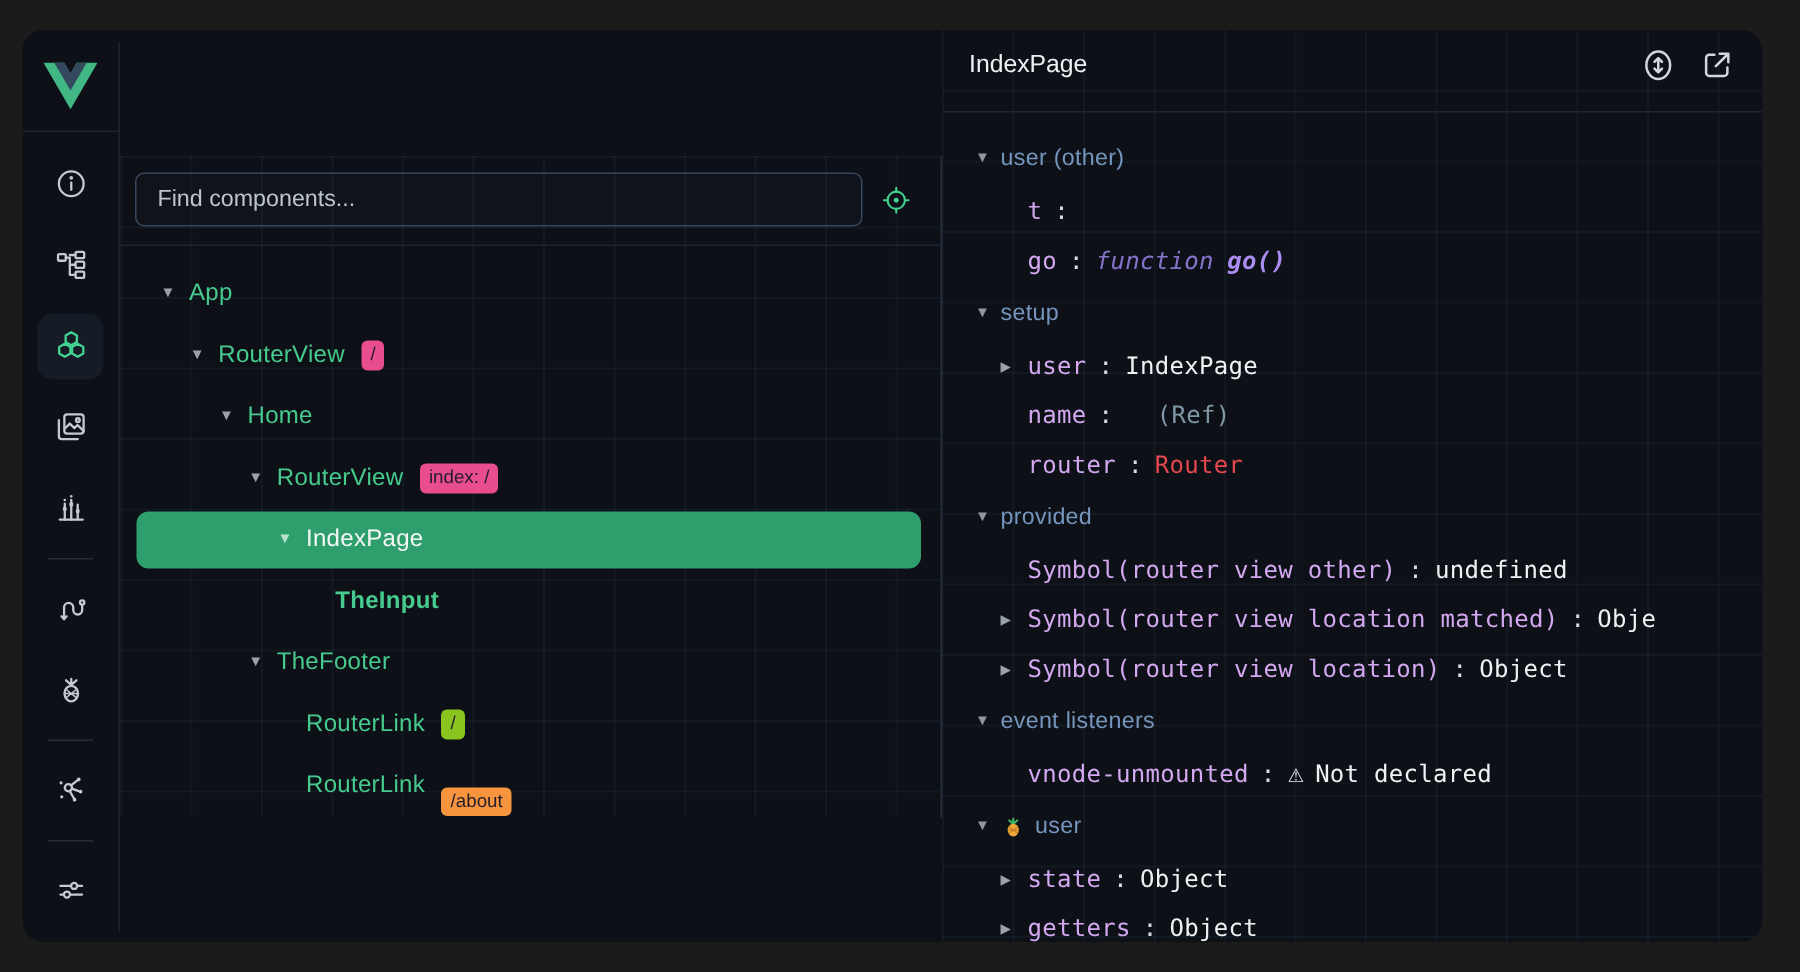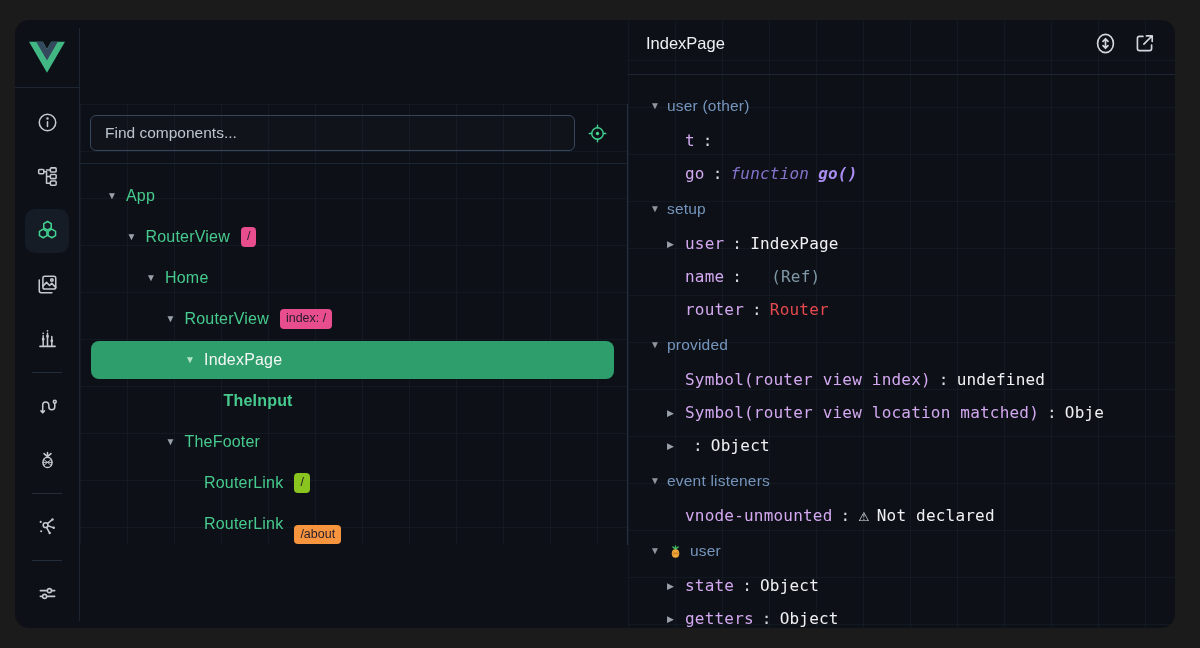--- a/index.html
+++ b/index.html
@@ -300,32 +300,33 @@
           <span class="prop-key">router</span>
           <span class="prop-colon">:</span>
           <span><span class="v-error">Router</span></span>
         </div>
         <div class="sec-row">
           <span class="sec-arrow">▼</span>
           <span class="sec-label">provided</span>
         </div>
         <div class="prop-row">
           <span class="prop-arrow"></span>
-          <span class="prop-key">Symbol(router view index)</span>
+          <span class="prop-key">Symbol(router view other)</span>
           <span class="prop-colon">:</span>
           <span><span class="v-plain">undefined</span></span>
         </div>
         <div class="prop-row">
           <span class="prop-arrow">▶</span>
           <span class="prop-key">Symbol(router view location matched)</span>
           <span class="prop-colon">:</span>
           <span><span class="v-plain">Obje</span></span>
         </div>
         <div class="prop-row">
           <span class="prop-arrow">▶</span>
+          <span class="prop-key">Symbol(router view location)</span>
           <span class="prop-colon">:</span>
           <span><span class="v-plain">Object</span></span>
         </div>
         <div class="sec-row">
           <span class="sec-arrow">▼</span>
           <span class="sec-label">event listeners</span>
         </div>
         <div class="prop-row">
           <span class="prop-arrow"></span>
           <span class="prop-key">vnode-unmounted</span>

